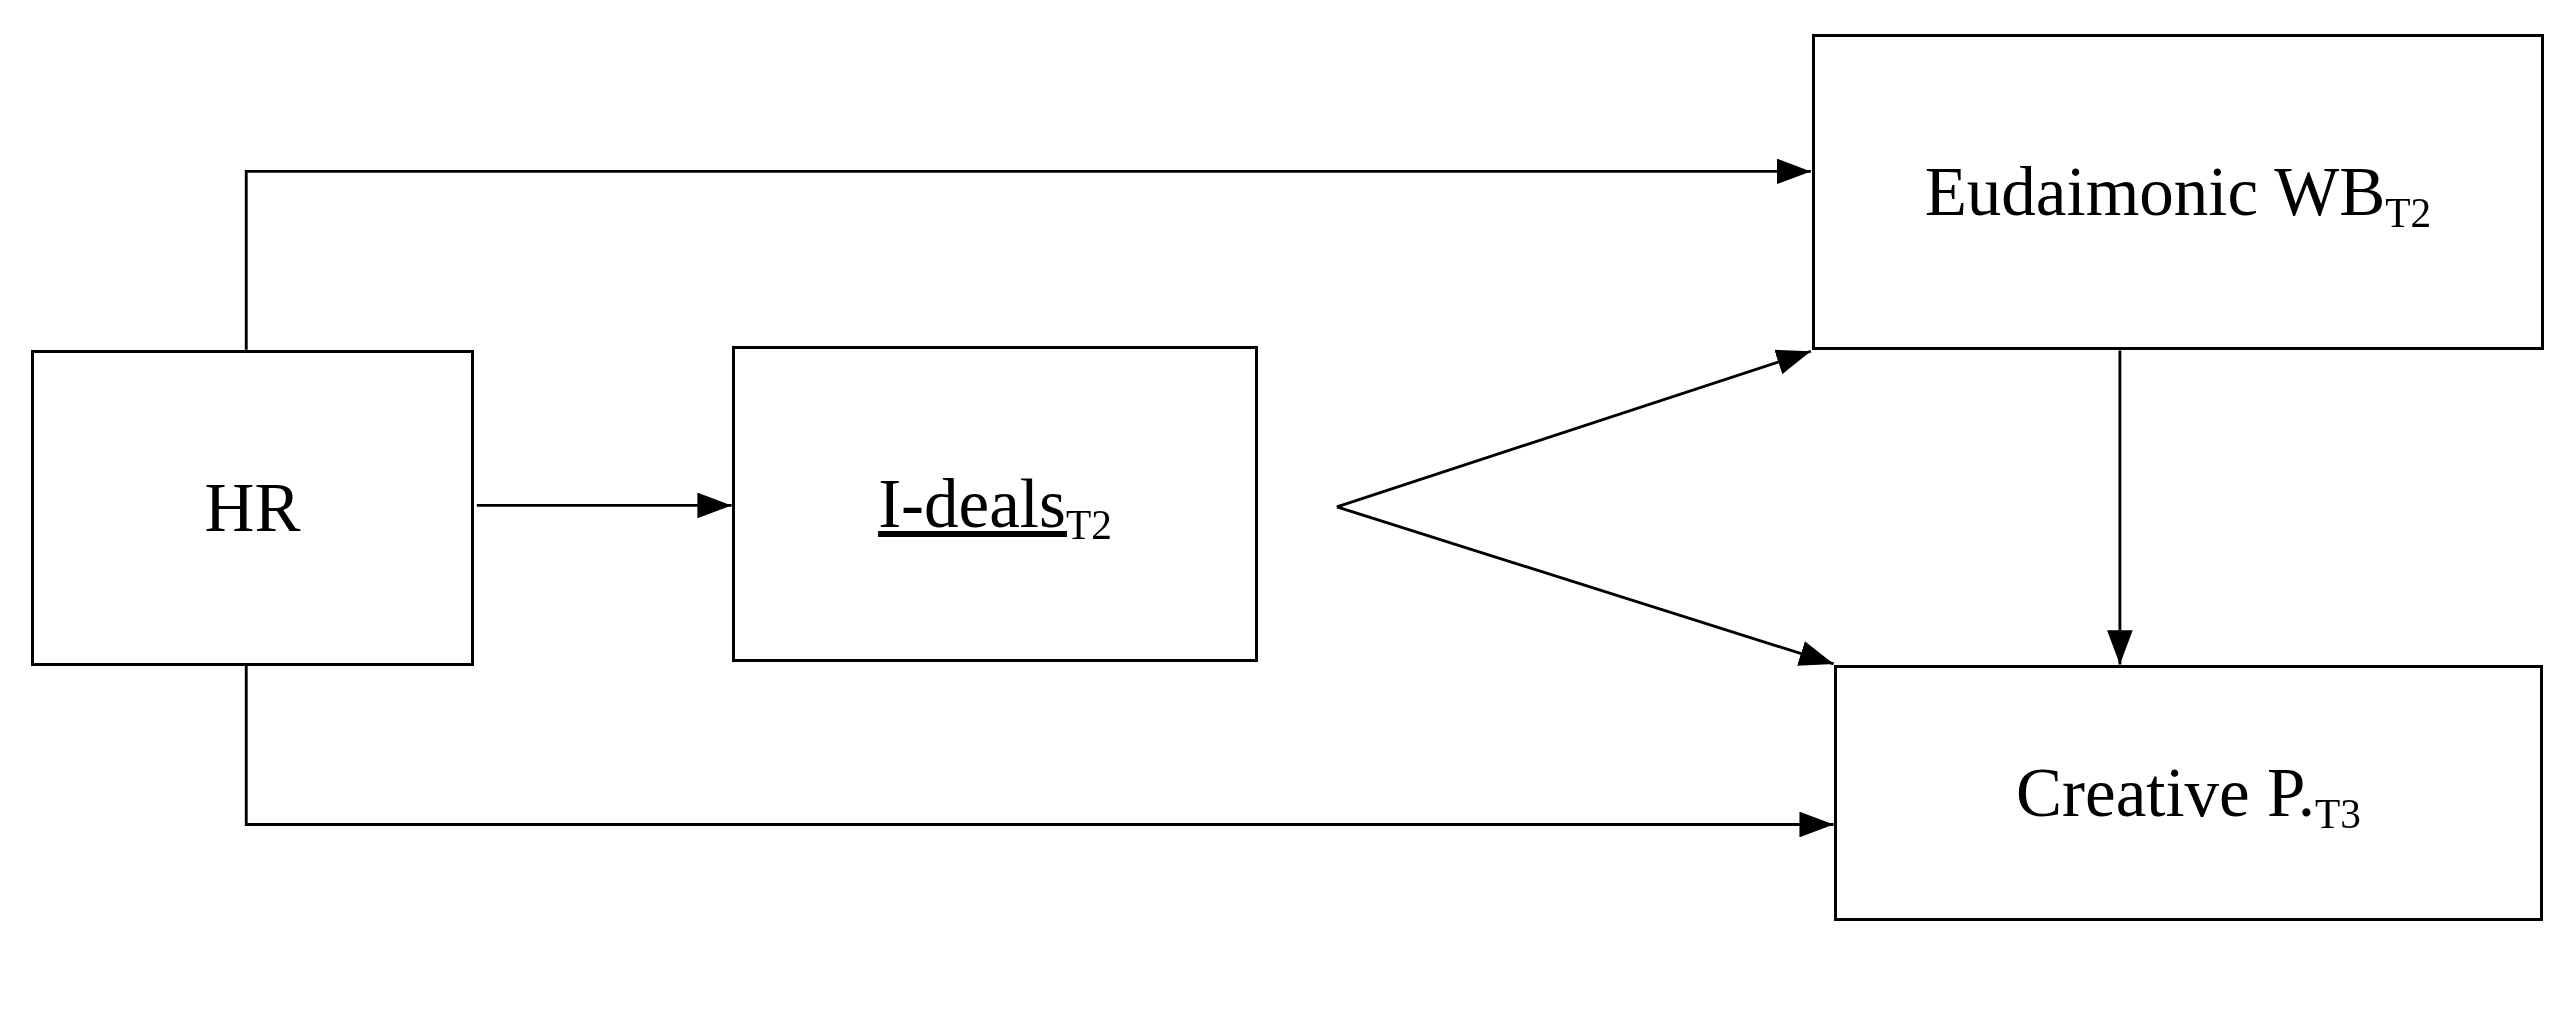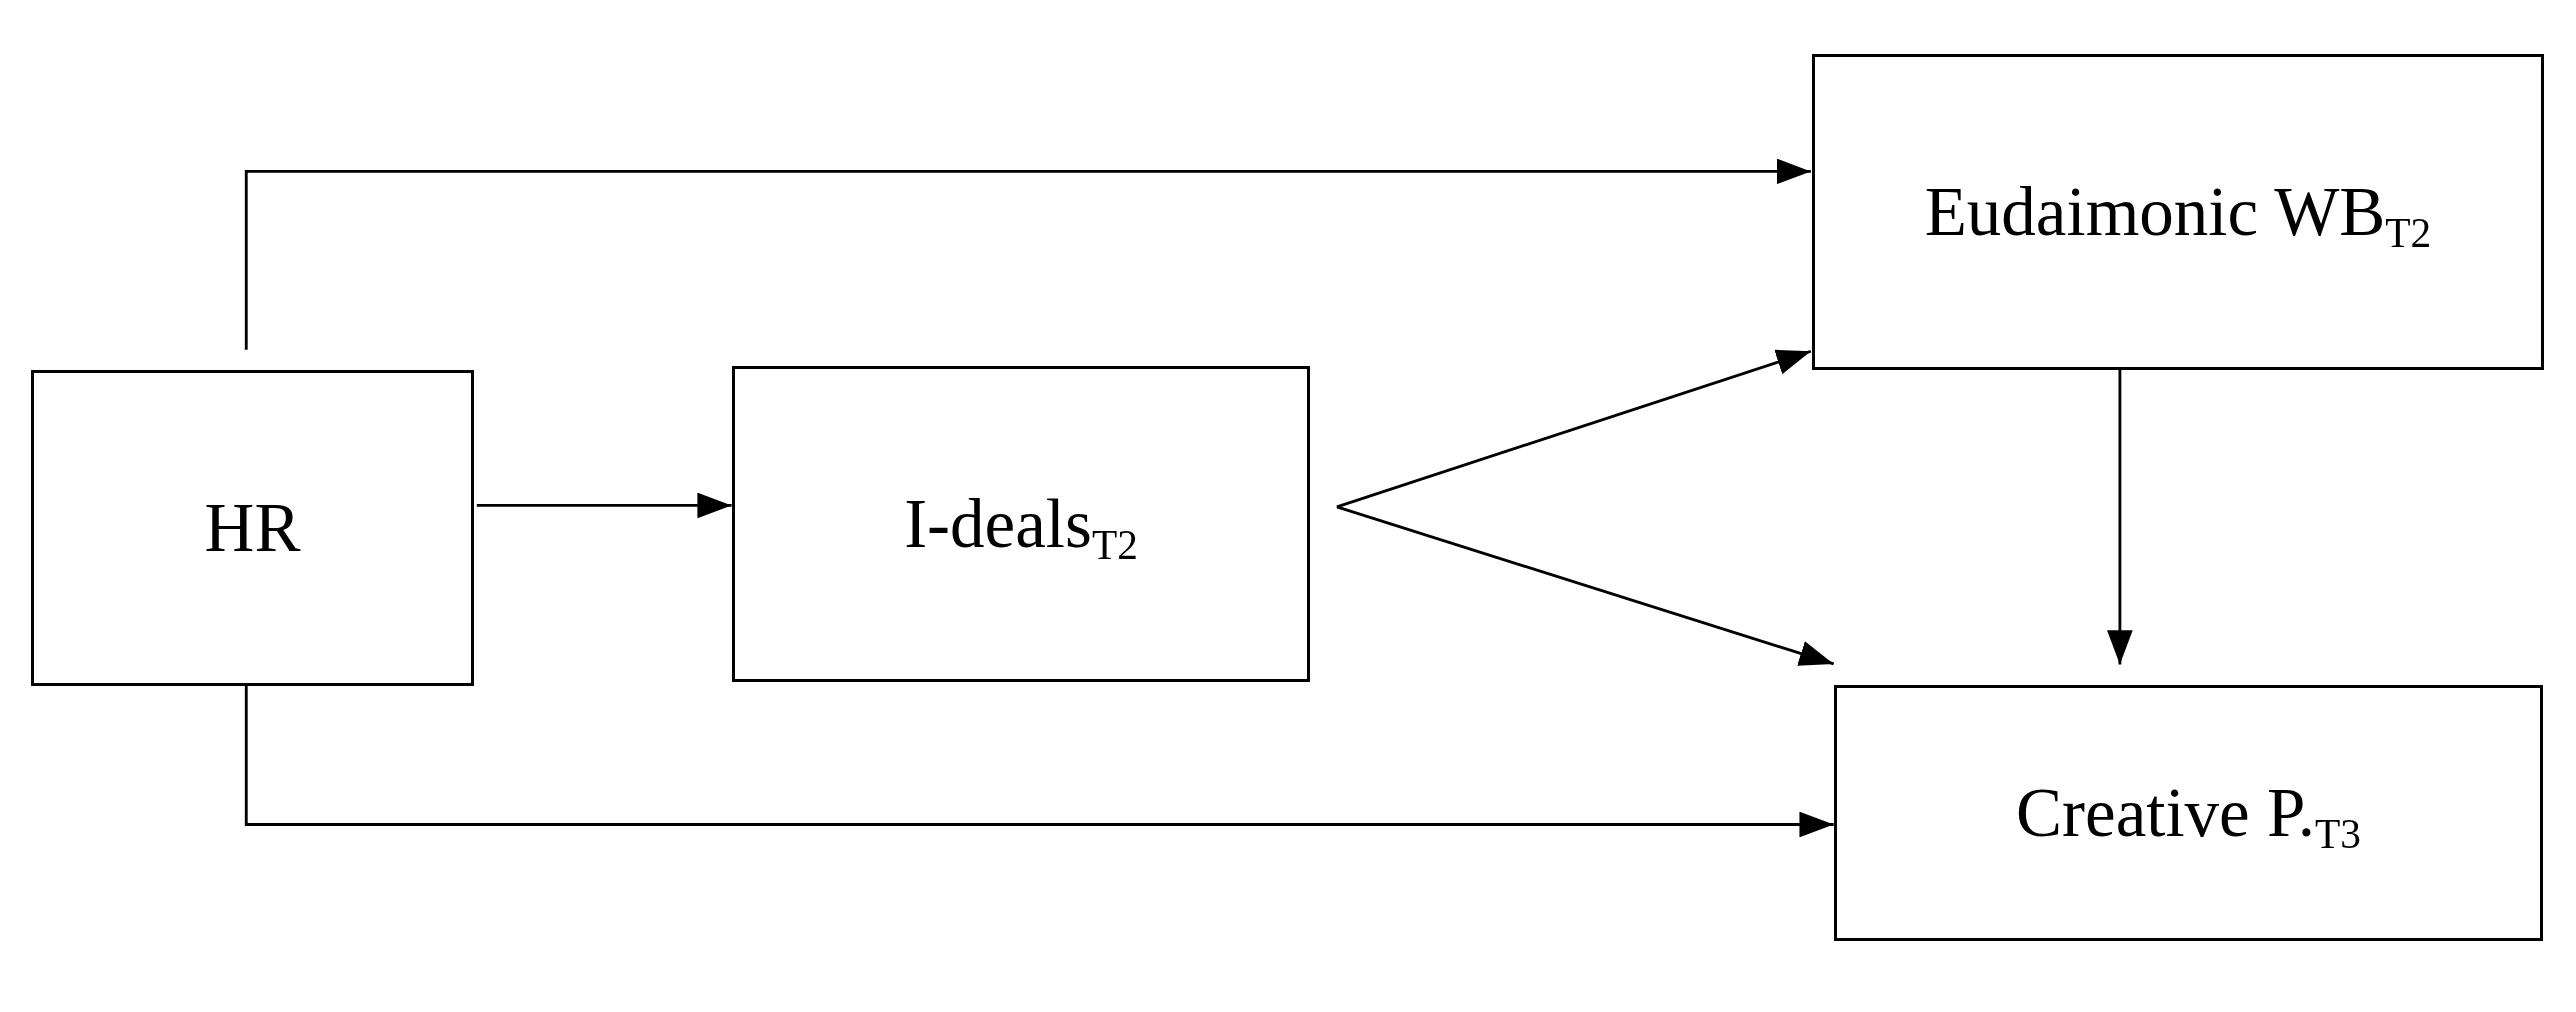--- a/index.html
+++ b/index.html
@@ -34,30 +34,29 @@
     box-sizing: border-box;
     border: 3.6px solid #000000;
     background: #ffffff;
     display: flex;
     flex-direction: column;
     align-items: center;
     justify-content: center;
     text-align: right;
     font-size: 69px;
     line-height: 1.25;
-    margin-top: 20px;
   }
   .node .row { white-space: nowrap; }
   .sb {
     font-size: 0.6em;
     line-height: 0;
     vertical-align: -0.28em;
   }
   .node-hr       { left: 31px;   top: 350px; width: 443px;  height: 316px; row-gap: 43px; }
-  .node-ideals   { left: 732px; top: 346px; width: 578px;  height: 316px; }
+  .node-ideals   { left: 732px; top: 346px; width: 526px;  height: 316px; text-decoration: underline; }
   .node-ewb      { left: 1812px; top: 34px;  width: 732px; height: 316px; }
   .node-creative { left: 1834px; top: 665px; width: 709px;  height: 256px; }
 </style>
 </head>
 <body>
 
 <div class="canvas">
 
   <svg class="arrows" viewBox="0 0 3609 1419" xmlns="http://www.w3.org/2000/svg">
     <defs>

